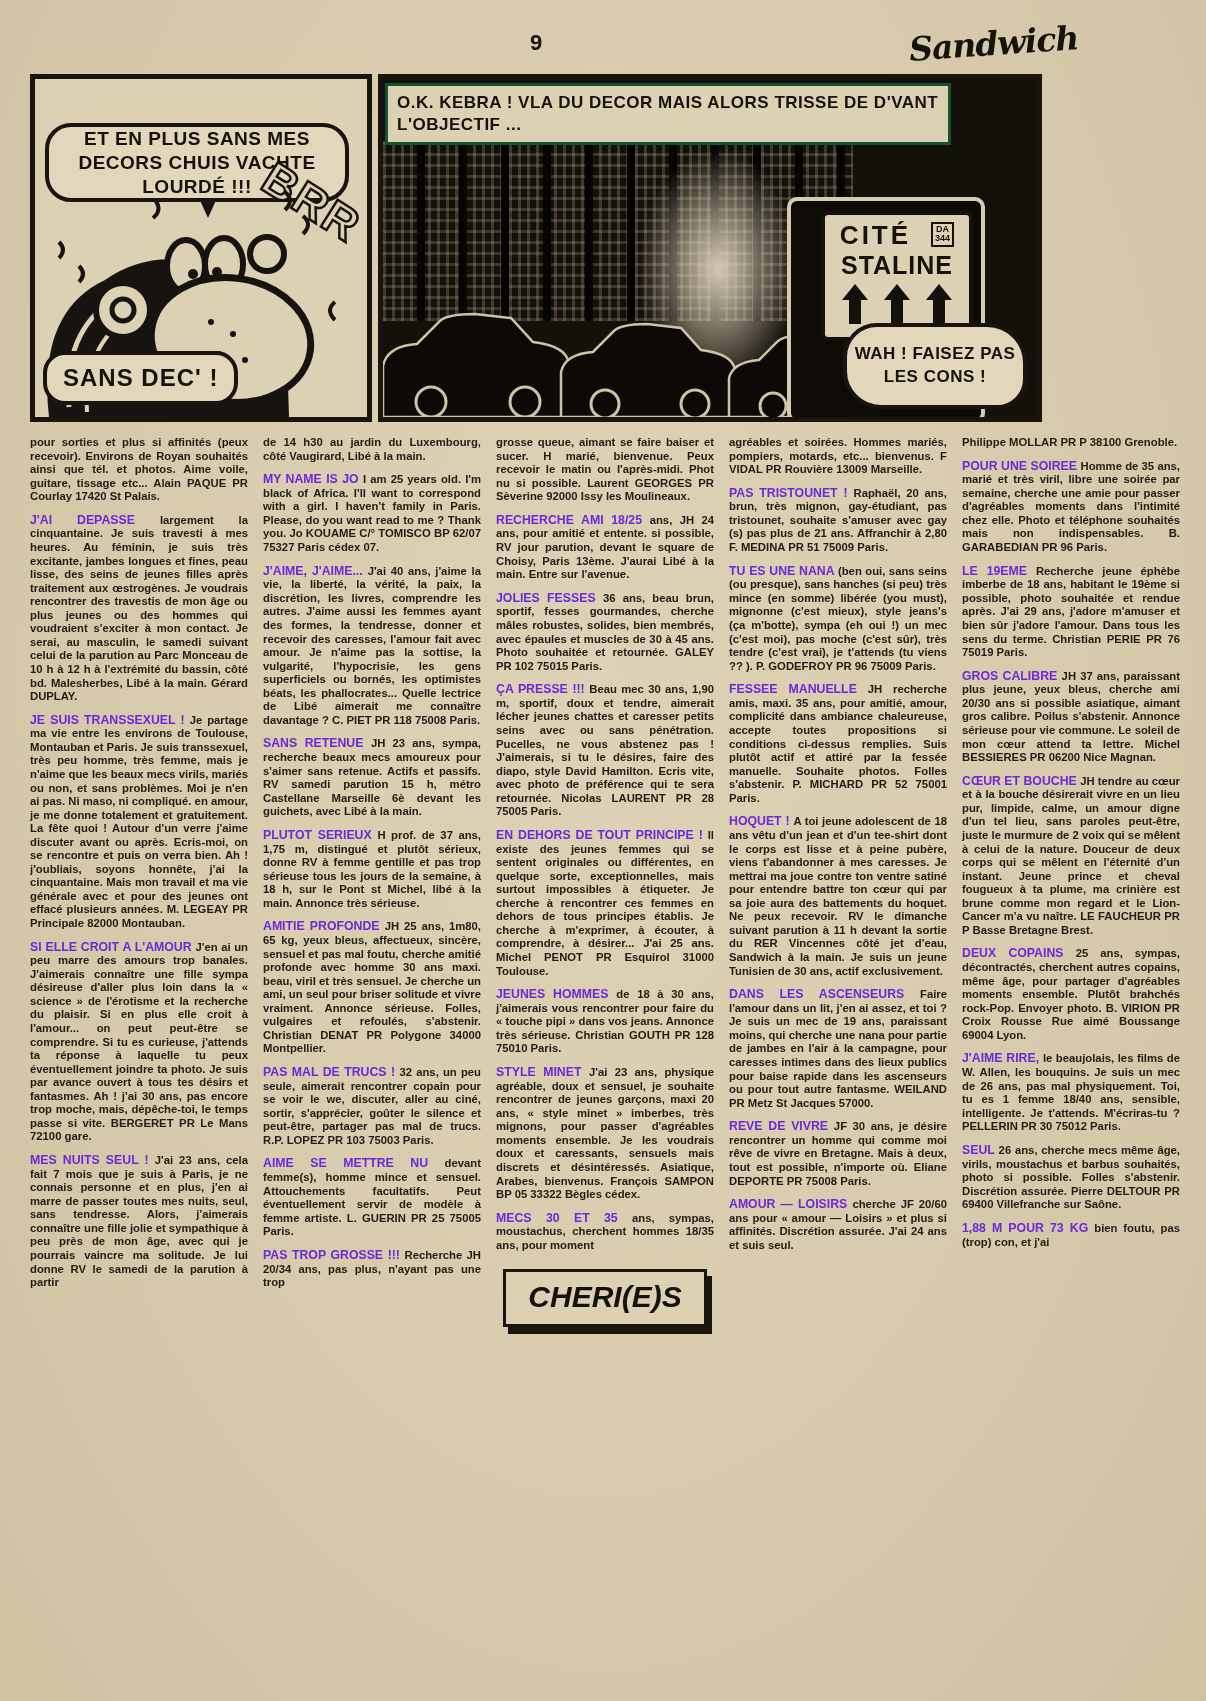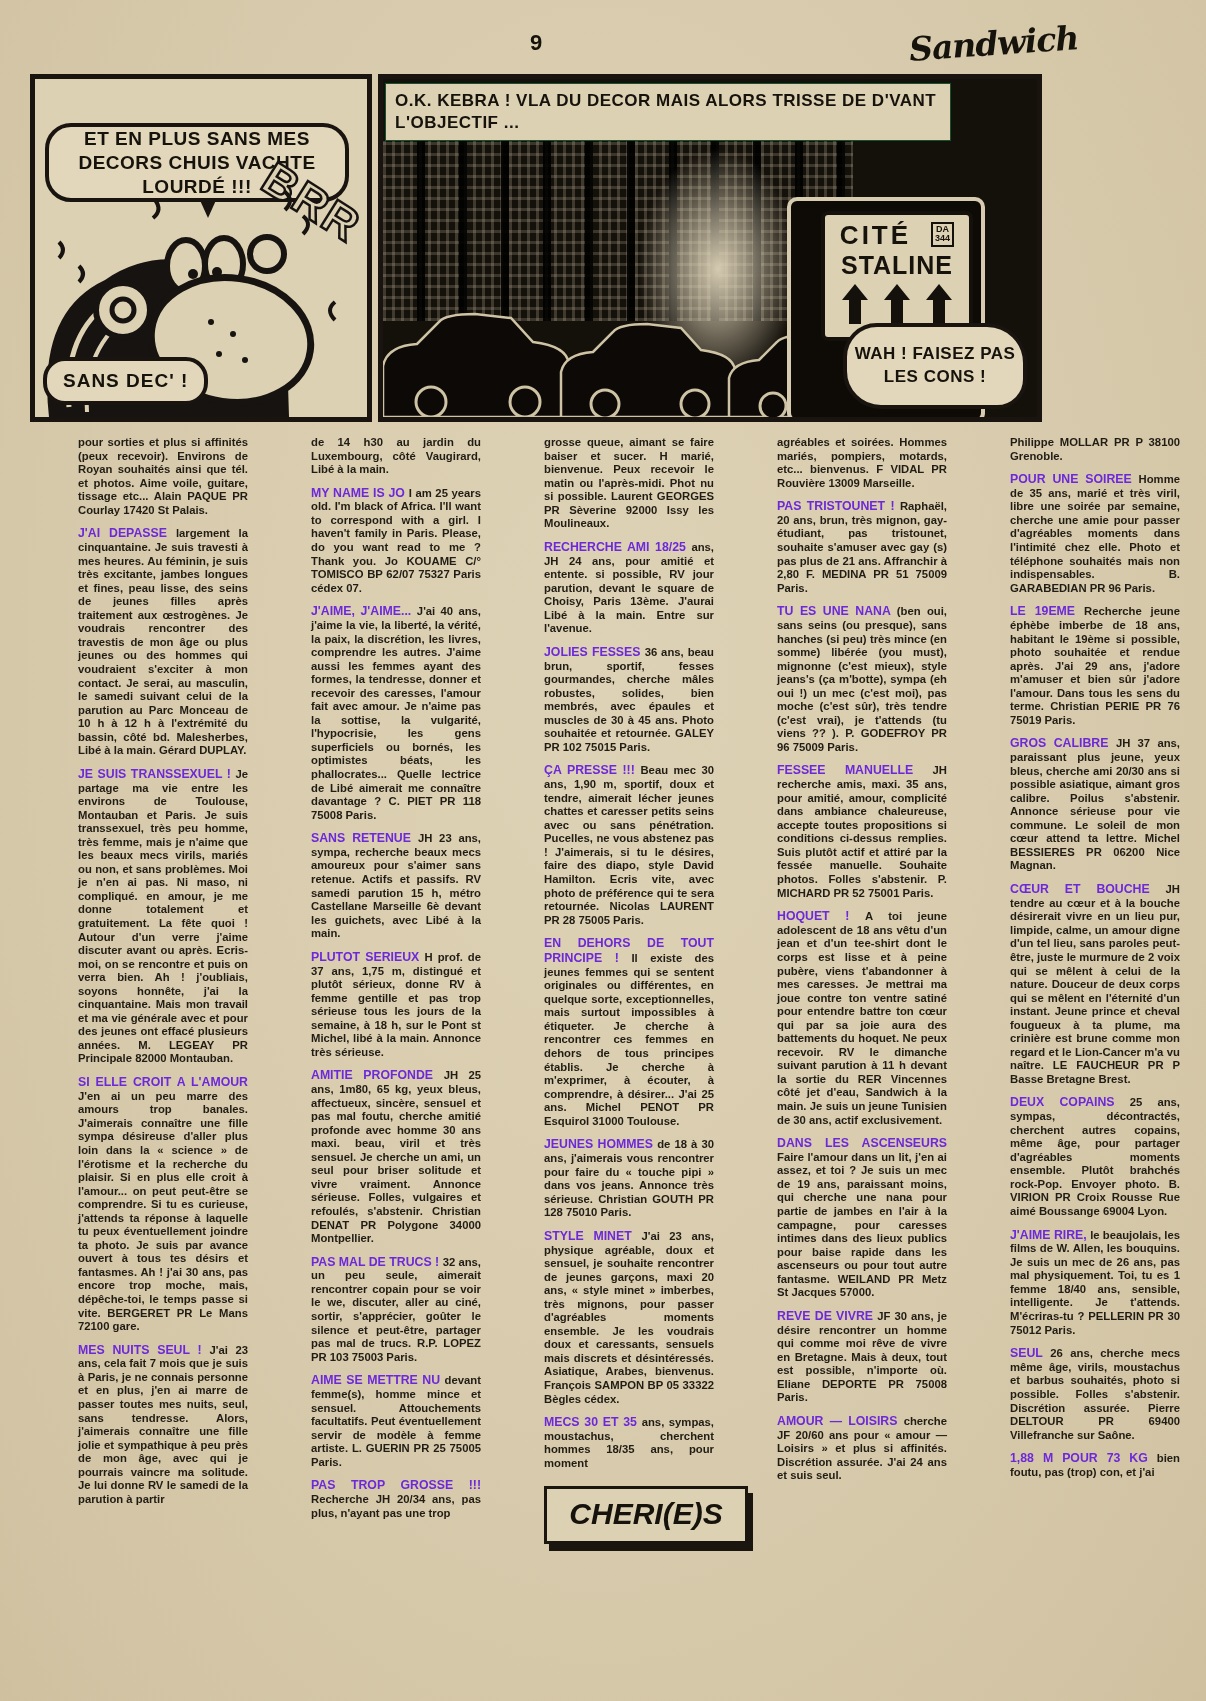--- a/index.html
+++ b/index.html
@@ -24,28 +24,28 @@
   .panel2{left:348px;width:664px;background:#14100a;}
 
   .bubble{background:#e2d7bb;border:4px solid #191410;color:#16120c;
     font-weight:bold;text-align:center;box-sizing:border-box;}
   .bubble1{position:absolute;left:10px;top:8px;width:304px;padding:0 6px;
     border-radius:26px;font-size:19px;line-height:1.25;letter-spacing:.5px;margin-top:36px;}
   .bubble1:after{content:"";position:absolute;left:150px;bottom:-20px;width:0;height:0;
     border-left:9px solid transparent;border-right:9px solid transparent;
     border-top:20px solid #191410;}
   .bubble2{position:absolute;left:8px;bottom:12px;padding:9px 16px;
-    border-radius:22px;font-size:19px;letter-spacing:1px;}
+    border-radius:22px;font-size:24px;letter-spacing:1px;}
   .sfx-brr{position:absolute;right:2px;top:96px;transform:rotate(32deg);
     font-weight:bold;font-size:46px;letter-spacing:2px;
     color:#ddd1b4;-webkit-text-stroke:2.5px #171310;}
   .char-svg{position:absolute;left:0;bottom:0;width:332px;height:235px;}
 
   .caption{position:absolute;left:2px;top:4px;width:566px;box-sizing:border-box;
-    background:#ddd1b4;border:1px solid #14532d;padding:6px 9px;
+    background:#ddd1b4;border:3px solid #14532d;padding:6px 9px;
     font-weight:bold;font-size:17px;line-height:1.3;letter-spacing:.5px;color:#16120c;}
   .windows{position:absolute;left:0;top:62px;width:470px;height:180px;
     background-image:
       repeating-linear-gradient(90deg, rgba(0,0,0,0) 0 34px, rgba(0,0,0,.9) 34px 42px),
       repeating-linear-gradient(90deg, rgba(216,204,176,.22) 0 3px, rgba(216,204,176,0) 3px 9px),
       repeating-linear-gradient(0deg, rgba(216,204,176,.20) 0 3px, rgba(216,204,176,0) 3px 11px);}
   .flash{position:absolute;left:255px;top:70px;width:160px;height:240px;
     background:radial-gradient(closest-side, rgba(224,213,186,.95), rgba(224,213,186,.55) 45%, rgba(224,213,186,0) 100%);}
   .cars-svg{position:absolute;left:0;bottom:0;width:500px;height:115px;}
   .sign-outer{position:absolute;right:52px;top:118px;width:190px;height:218px;
@@ -58,21 +58,21 @@
     border:2px solid #14100c;font-size:9px;font-weight:bold;line-height:1.05;
     padding:1px 2px;letter-spacing:0;}
   .sign-line2{font-weight:bold;font-size:25px;letter-spacing:1px;line-height:1.15;margin-top:3px;}
   .arrows-svg{margin-top:4px;}
   .bubble-wah{position:absolute;right:10px;bottom:8px;width:184px;padding:16px 6px;
     border-radius:34px 40px 30px 38px;font-size:17px;line-height:1.35;letter-spacing:.5px;}
 
   
   .classifieds{position:absolute;left:30px;top:436px;width:1150px;height:1155px;
     display:flex;gap:15px;overflow:hidden;}
-  .col{flex:1 1 0;min-width:0;text-align:justify;margin-left:48px;}
+  .col{flex:1 1 0;min-width:0;text-align:justify;}
   .ad{margin:0 0 9px;font-size:11.3px;line-height:1.2;font-weight:bold;color:#221d14;}
   .lead{font-size:12.3px;color:#6d28d9;}
   .cheries-box{margin:16px auto 0;width:190px;padding:8px 4px 10px;text-align:center;
     background:#ddd1b4;border:3px solid #1a150f;box-shadow:5px 7px 0 #1a150f;
     font-style:italic;font-weight:bold;font-size:30px;letter-spacing:0;color:#16120c;}
 </style>
 </head>
 <body>
 
 <div class="page-number">9</div>

